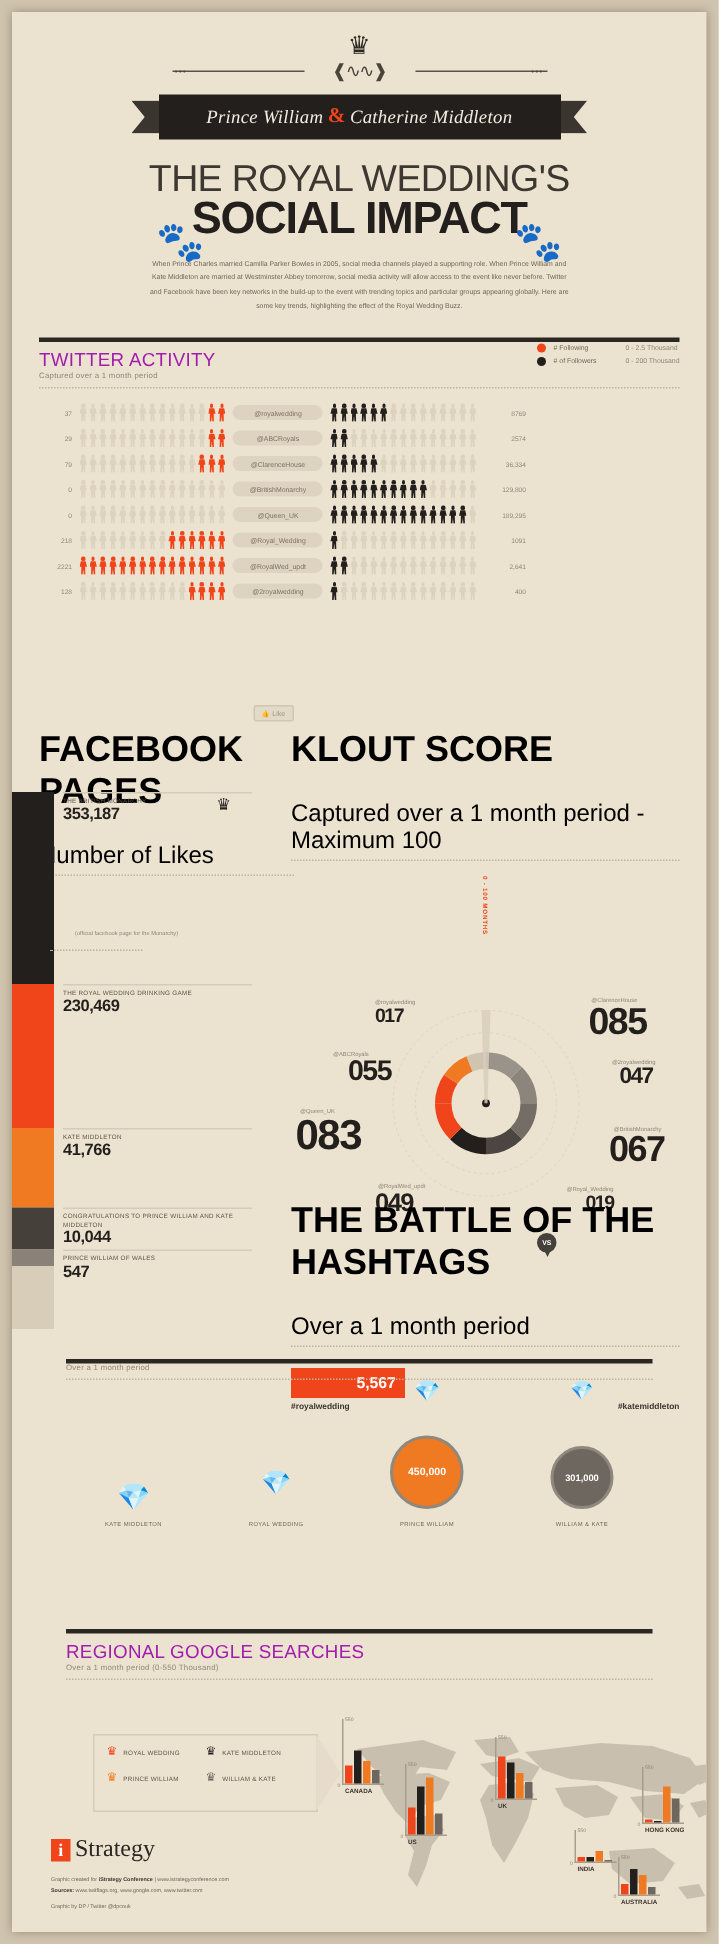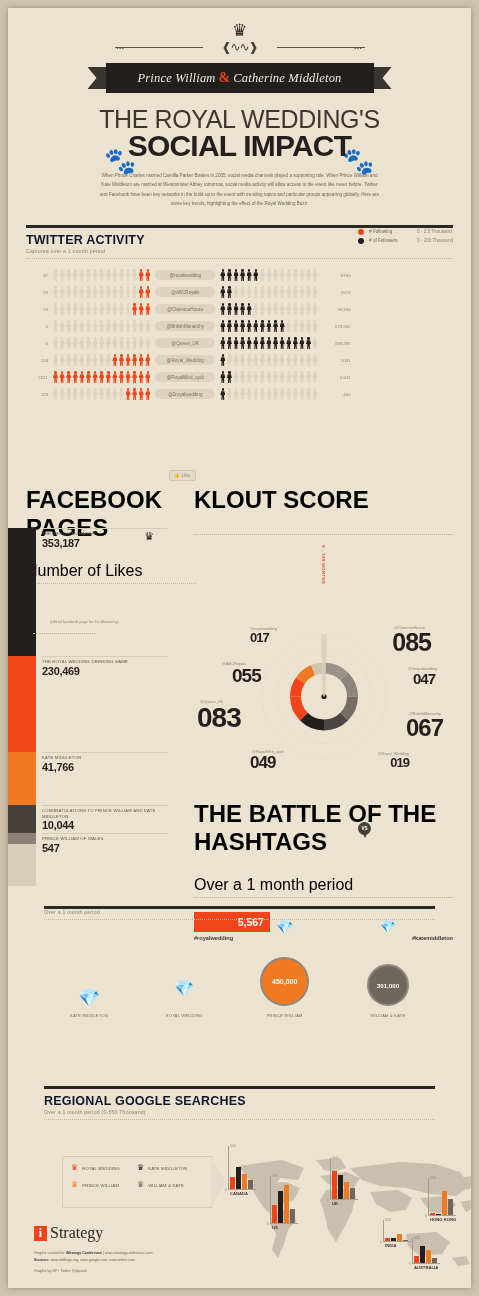--- a/index.html
+++ b/index.html
@@ -12,22 +12,22 @@
   .page{
     position:absolute;left:8px;top:8px;width:463px;height:1280px;
     background:#ece2d0;
     box-shadow:0 0 6px rgba(90,70,50,.45);
     overflow:hidden;
   }
   
   .sec{position:relative;margin:0 18px;}
   .sec .rule{height:3px;background:#2b2722;}
   .sec h2{
-    font-size:12.5px;font-weight:bold;letter-spacing:.2px;
-    color:#0f172a;margin:5px 0 1px 0;text-transform:uppercase;
+    font-size:12.5px;font-weight:normal;letter-spacing:.2px;
+    color:#a21caf;margin:5px 0 1px 0;text-transform:uppercase;
     font-family:"Liberation Sans",sans-serif;
   }
   .sec .sub{font-size:5.2px;color:#8d8577;letter-spacing:.2px;margin-bottom:4px;}
   .dotline{border-top:1px dotted #bdb3a1;height:0;margin-top:3px;}
 
   
   .hdr{text-align:center;padding-top:14px;}
   .crown-top{font-size:17px;color:#2b2722;line-height:1;}
   .flourish{margin:2px auto 10px auto;width:250px;height:12px;position:relative;}
   .flourish .ln{position:absolute;top:6px;height:1px;background:#5a5248;}
@@ -1289,20 +1289,21 @@
         <div class="nm">PRINCE WILLIAM OF WALES</div>
         <div class="vl">547</div>
       </div>
     </div>
   <div class="fb-note">(official facebook page for the Monarchy)</div>
   <div class="fb-leader"></div>
 
   <div class="kl">
     <div class="rule"></div>
     <h2>KLOUT SCORE</h2>
+    <div class="sub">Captured over a 1 month period - Maximum 100</div>
     <div class="dotline"></div>
     <div class="kl-wrap">
       <div class="kl-months">0 - 100 MONTHS</div>
       <div class="kl-ring">
         <svg width="135" height="135" viewBox="0 0 135 135">
           <circle cx="67.5" cy="67.5" r="62" fill="none" stroke="#ddd2be" stroke-width=".6" stroke-dasharray="2 2"></circle>
           <circle cx="67.5" cy="67.5" r="47" fill="none" stroke="#ddd2be" stroke-width=".6" stroke-dasharray="2 2"></circle>
           <g transform="translate(67.5,67.5)">
             <path d="M0 -34 A34 34 0 0 1 24 -24 L16.3 -16.3 A23 23 0 0 0 0 -23 Z" fill="#9a938a"></path>
             <path d="M24 -24 A34 34 0 0 1 34 0 L23 0 A23 23 0 0 0 16.3 -16.3 Z" fill="#8c857c"></path>

